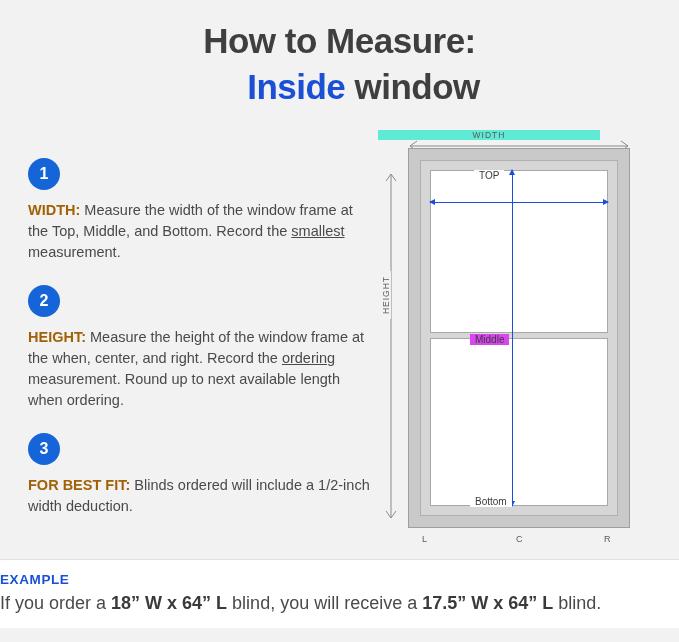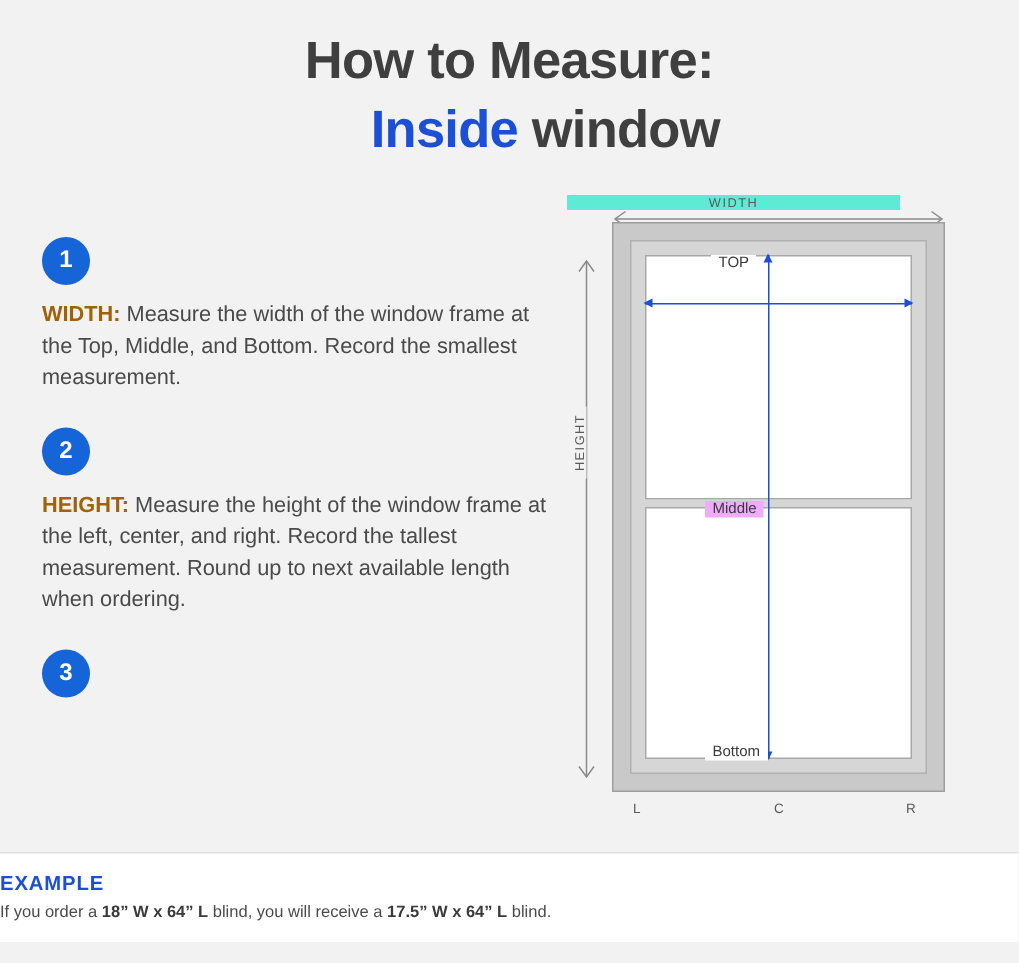--- a/index.html
+++ b/index.html
@@ -77,20 +77,21 @@
   .step-text {
     font-size: 14.5px;
     line-height: 1.45;
     color: #4a4a4a;
   }
   .step-text b {
     font-weight: bold;
     color: #a16207;
   }
   .underline {
+    text-decoration: underline;
   }
 
   
   .diagram {
     position: absolute;
     left: 378px;
     top: 130px;
     width: 280px;
     height: 430px;
   }
@@ -239,21 +240,21 @@
     white-space: nowrap;
     z-index: 3;
   }
   .label-top {
     left: 96px;
     top: 40px;
   }
   .label-middle {
     left: 92px;
     top: 204px;
-    background: #f0abfc;
+    background: #d946ef;
   }
   .label-bottom {
     left: 92px;
     top: 366px;
   }
 
   .bottom-marks {
     position: absolute;
     left: 30px;
     top: 404px;
@@ -282,21 +283,21 @@
     box-sizing: border-box;
   }
   .footer-title {
     font-size: 13.5px;
     font-weight: bold;
     color: #1a4fd6;
     letter-spacing: 0.6px;
     margin-bottom: 6px;
   }
   .footer-text {
-    font-size: 11px;
+    font-size: 18px;
     color: #4a4a4a;
   }
   .footer-text b { font-weight: bold; color: #3a3a3a; }
 </style>
 </head>
 <body>
 
 <div class="page">
 
   <div class="title-block">
@@ -306,25 +307,26 @@
 
   <div class="steps">
 
     <div class="step">
       <div class="badge">1</div>
       <div class="step-text"><b>WIDTH:</b><span> Measure the width of the window frame at the Top, Middle, and Bottom. Record the </span><span class="underline">smallest</span><span> measurement.</span></div>
     </div>
 
     <div class="step">
       <div class="badge">2</div>
-      <div class="step-text"><b>HEIGHT:</b><span> Measure the height of the window frame at the left, center, and right. Record the </span><span class="underline">tallest</span><span> measurement. Round up to next available length when ordering.</span></div>
+      <div class="step-text"><b>HEIGHT:</b><span> Measure the height of the window frame at the when, center, and right. Record the </span><span class="underline">ordering</span><span> measurement. Round up to next available length when ordering.</span></div>
     </div>
 
     <div class="step">
       <div class="badge">3</div>
+      <div class="step-text"><b>FOR BEST FIT:</b><span> Blinds ordered will include a 1/2-inch width deduction.</span><span class="underline"></span><span></span></div>
     </div>
 
   </div>
 
   <div class="diagram">
 
     <svg class="width-arrow" viewBox="0 0 222 16">
       <line x1="2" y1="8" x2="220" y2="8" stroke="#8a8a8a" stroke-width="1"></line>
       <polyline points="9,3 2,8 9,13" fill="none" stroke="#8a8a8a" stroke-width="1"></polyline>
       <polyline points="213,3 220,8 213,13" fill="none" stroke="#8a8a8a" stroke-width="1"></polyline>

